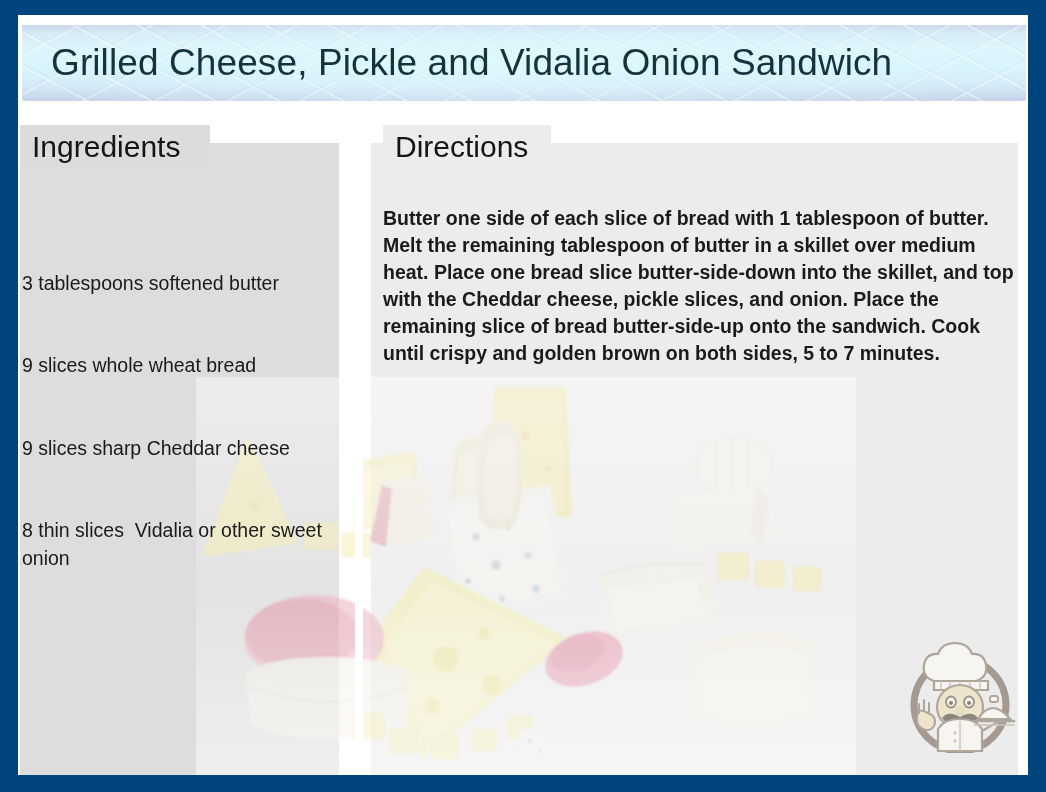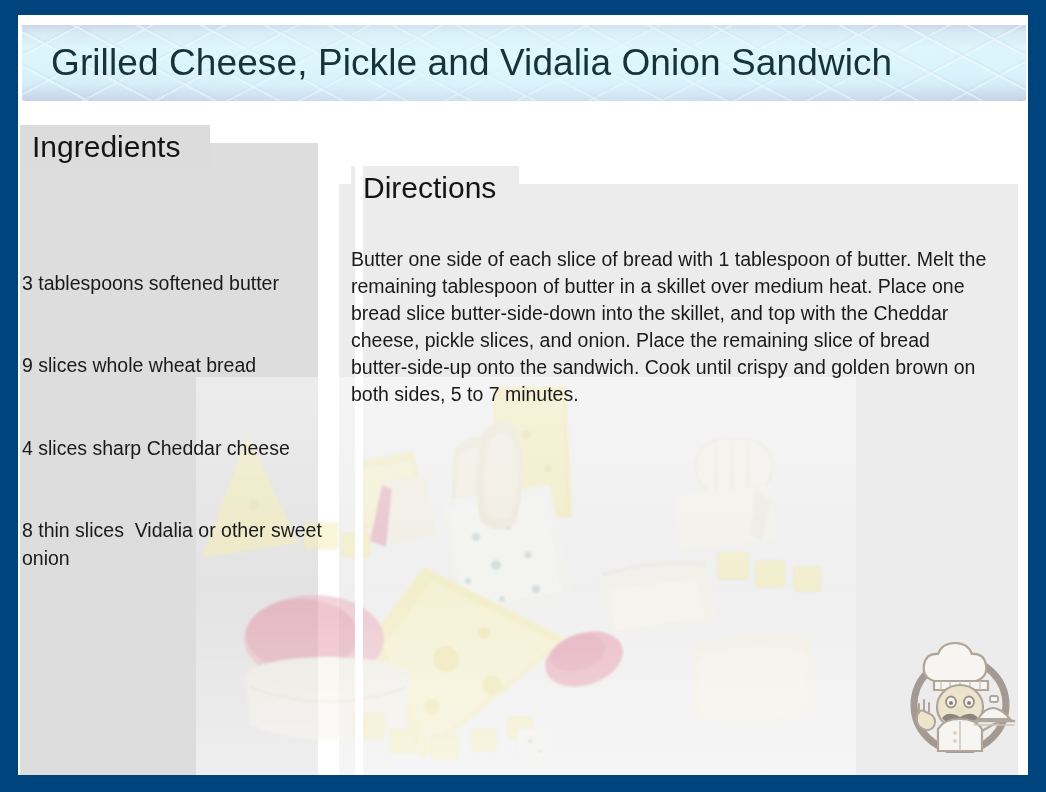--- a/index.html
+++ b/index.html
@@ -90,22 +90,22 @@
     top: 110px;
     right: 0;
     bottom: 0;
   }
 
   .col {
     position: absolute;
     top: 0;
     bottom: 0;
   }
-  .col-left  { left: 2px;   width: 298px; }
-  .col-right { left: 321px; right: 10px; margin-top: 41px; }
+  .col-left  { left: 2px;   width: 298px; padding-left: 21px; }
+  .col-right { left: 353px; right: 10px; }
 
   .col-body {
     position: absolute;
     left: 0; right: 0;
     top: 18px;
     bottom: 0;
   }
   .col-left  .col-body { background: #dddddd; }
   .col-right .col-body { background: #ececec; }
 
@@ -156,20 +156,21 @@
 
   .dir-text {
     position: absolute;
     left: 12px;
     top: 80px;
     width: 640px;
     z-index: 6;
     font-size: 19.5px;
     line-height: 27px;
     color: #1a1a1a;
+    font-weight: bold;
   }
 
   
   .photo {
     position: absolute;
     left: 178px;
     top: 252px;
     width: 660px;
     height: 420px;
     z-index: 2;
@@ -215,21 +216,21 @@
     <div class="columns">
 
       <div class="col col-left">
         <div class="col-body"></div>
         <div class="head-notch" style="left:190px; right:0;"></div>
         <div class="sec-head">Ingredients</div>
 
         <ul class="ing-list">
           <li>3 tablespoons softened butter</li>
           <li>9 slices whole wheat bread</li>
-          <li>4 slices sharp Cheddar cheese</li>
+          <li>9 slices sharp Cheddar cheese</li>
           <li>8 thin slices  Vidalia or other sweet onion</li>
         </ul>
       </div>
 
       <div class="col col-right">
         <div class="col-body"></div>
         <div class="head-notch" style="left:0; width:12px;"></div>
         <div class="head-notch" style="left:180px; right:0;"></div>
         <div class="sec-head">Directions</div>
 

